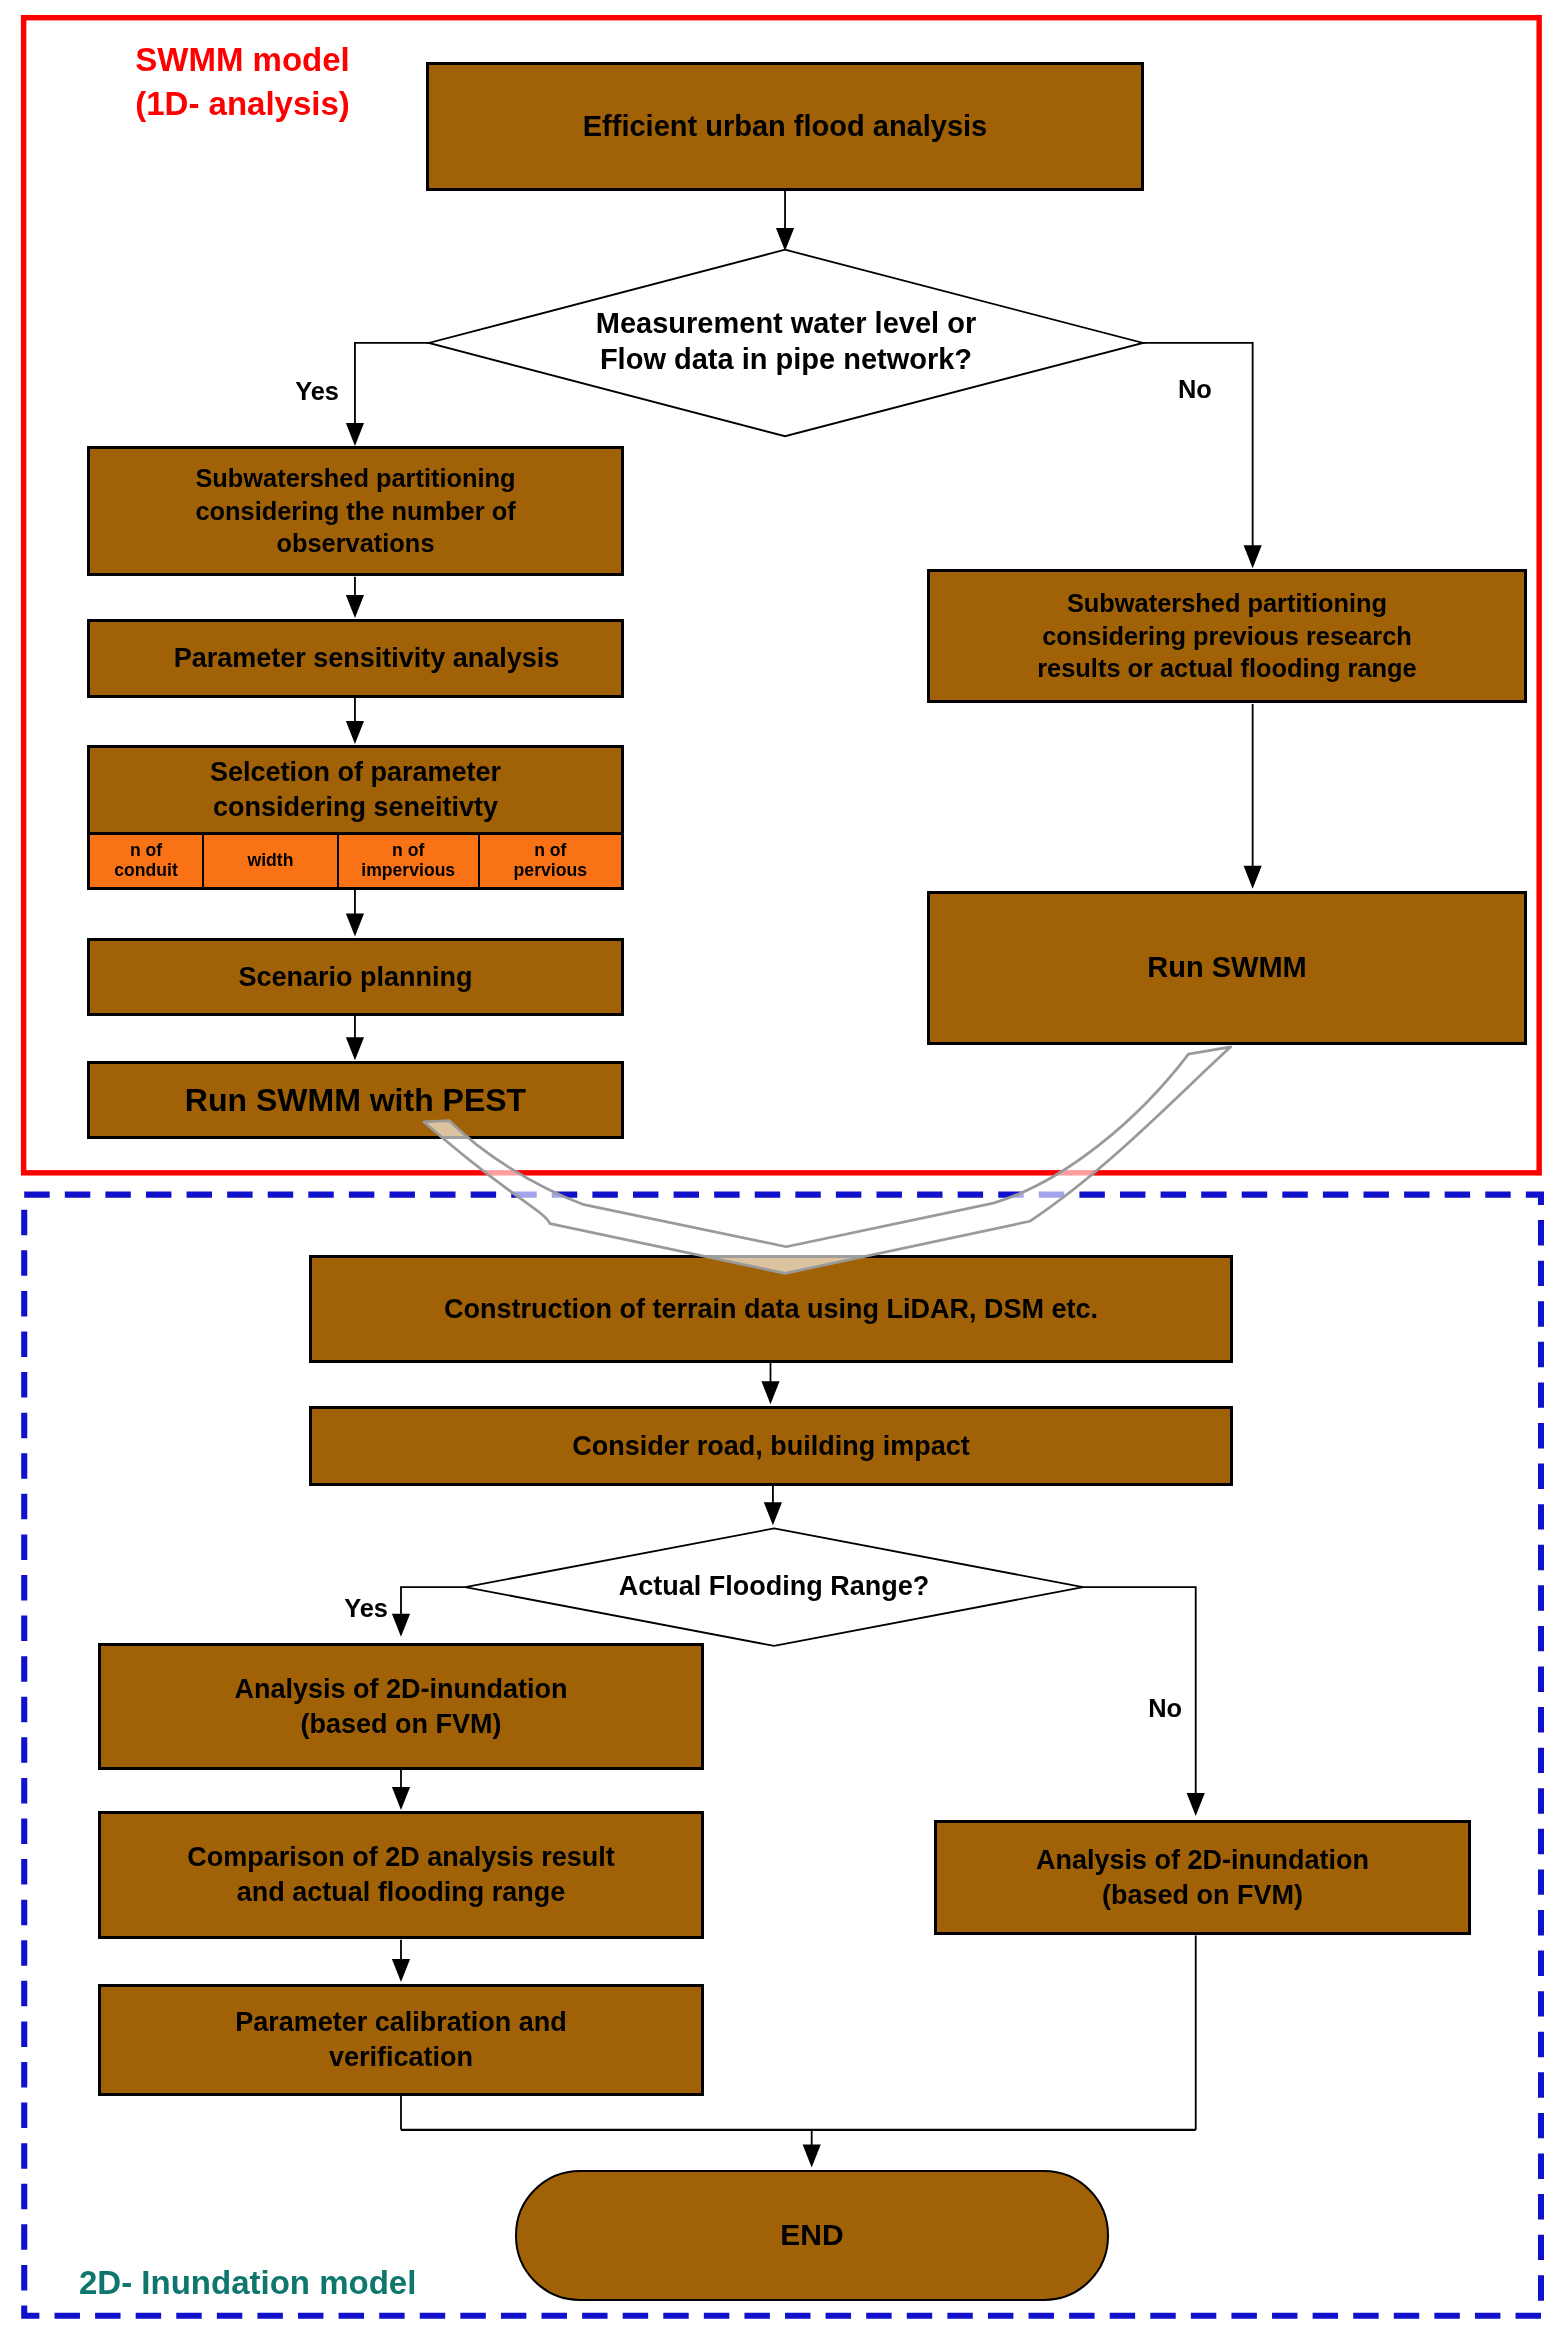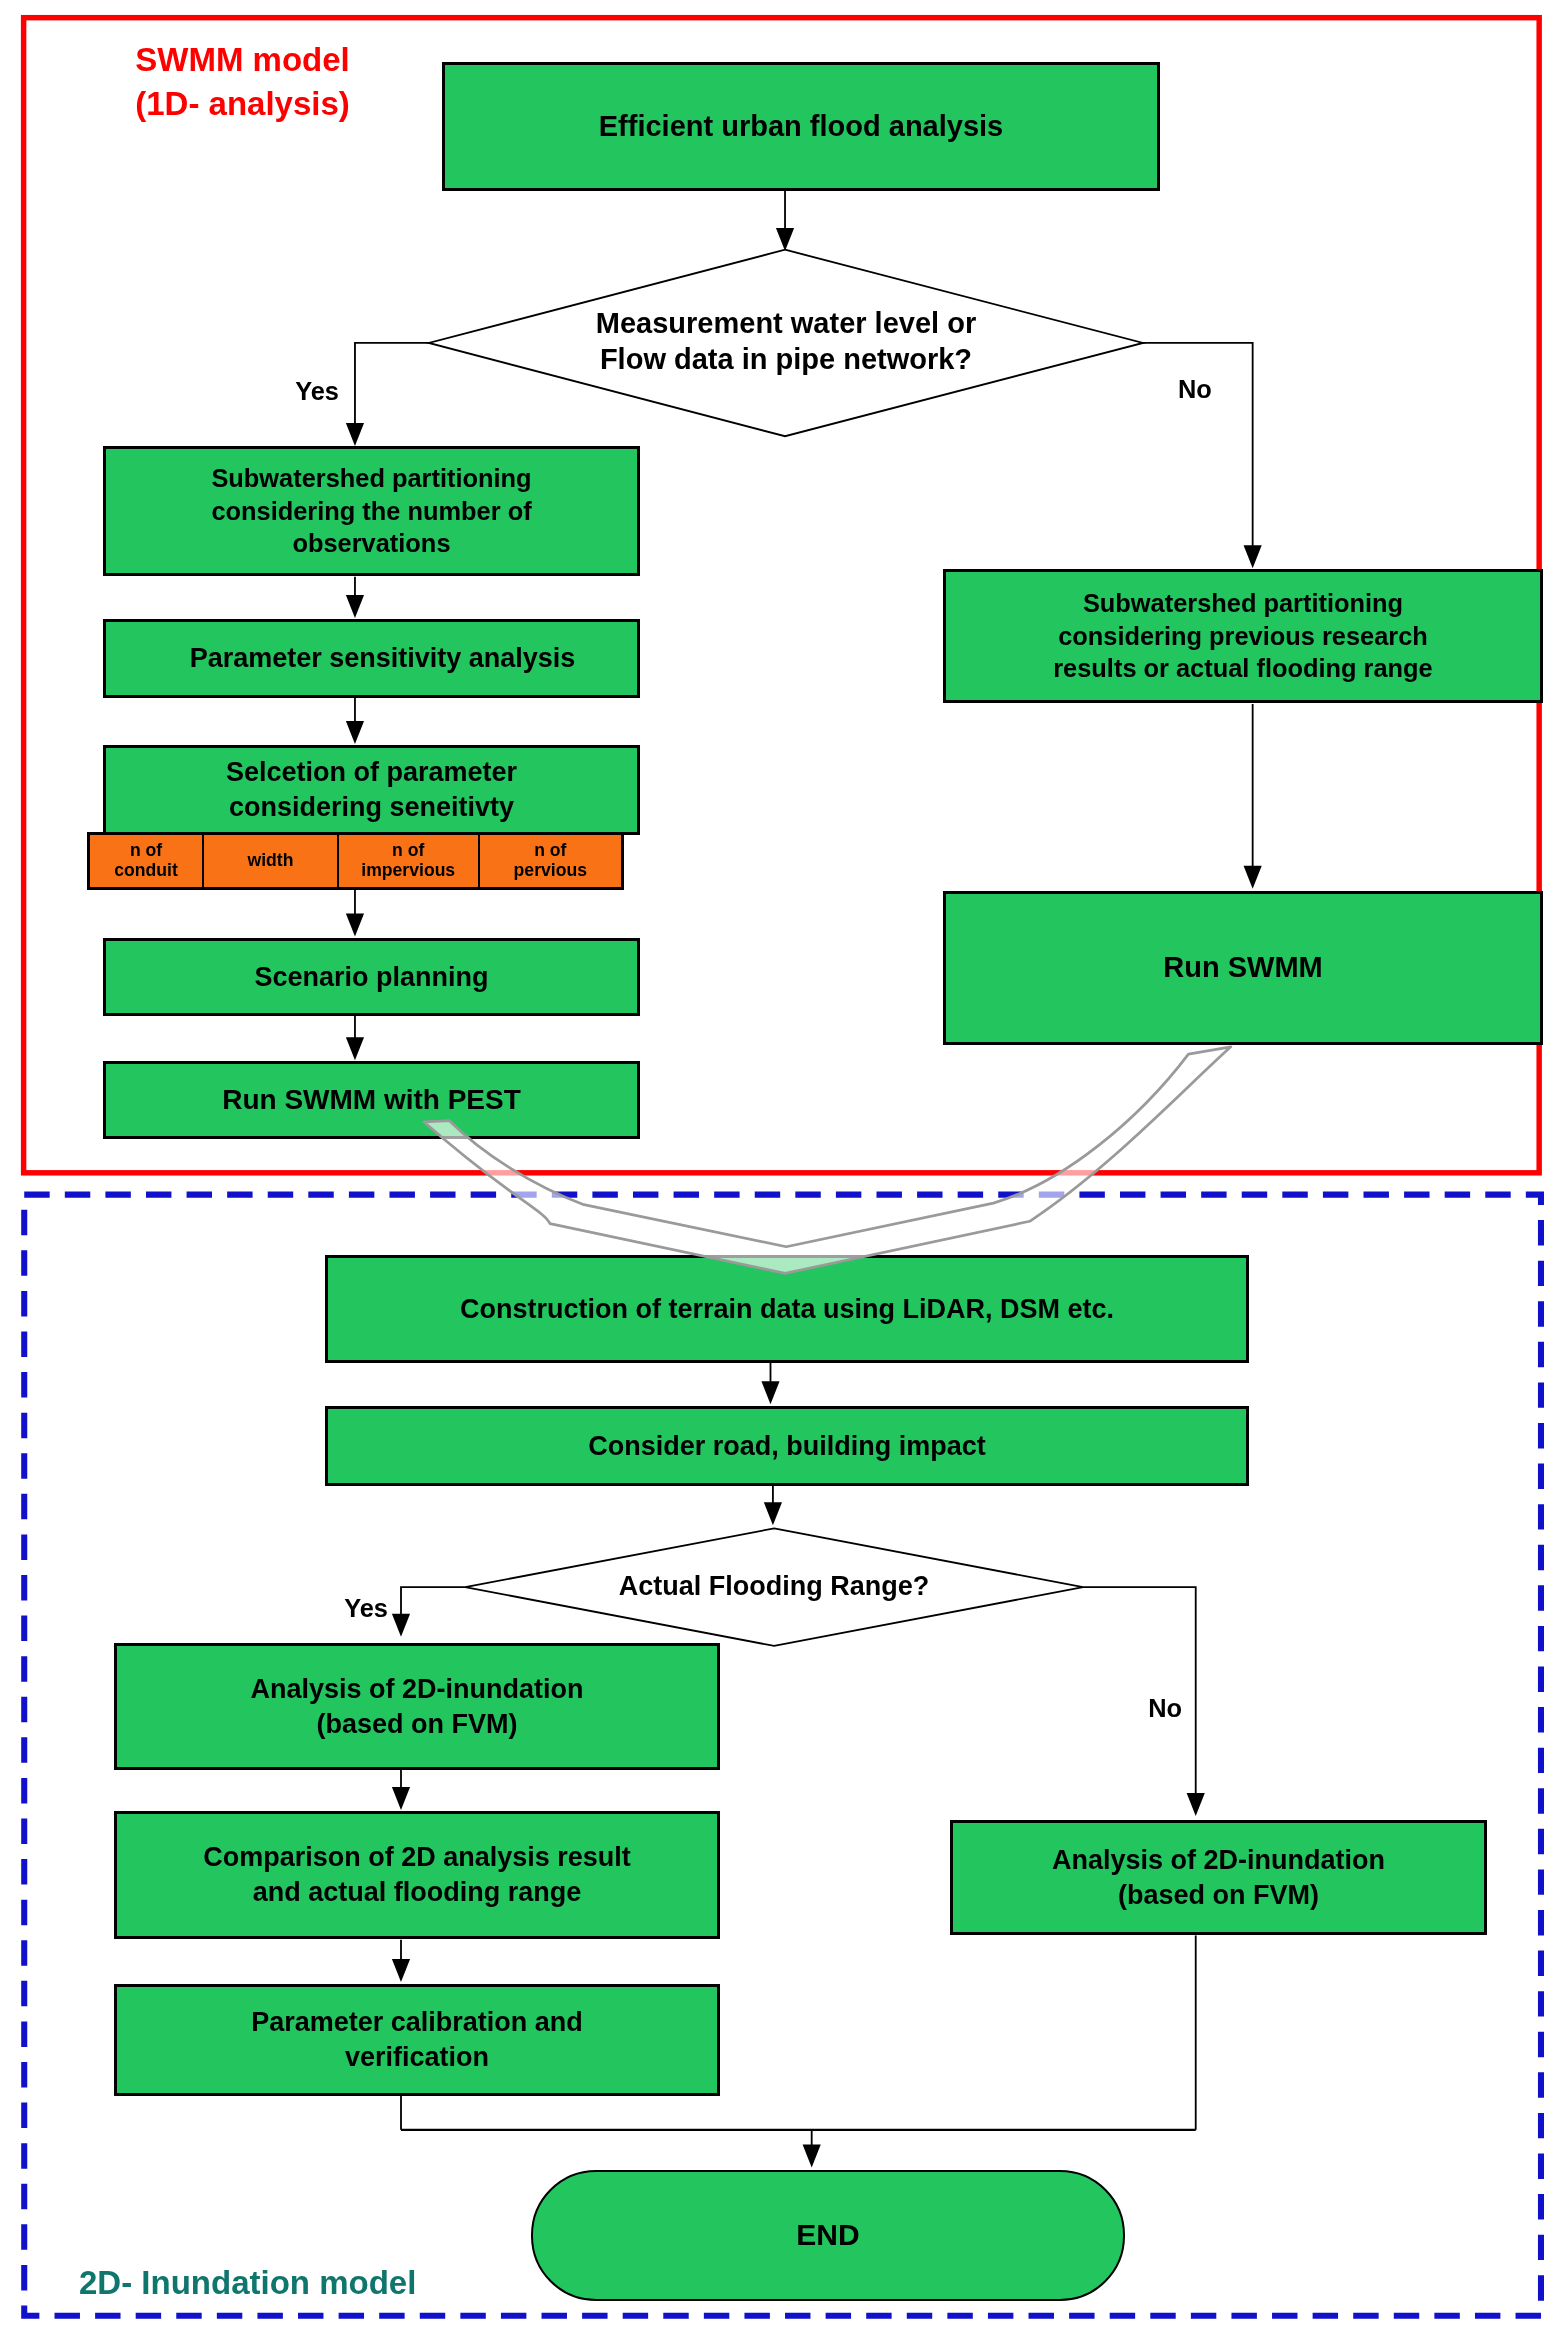--- a/index.html
+++ b/index.html
@@ -7,28 +7,27 @@
     position:relative;
     width:1564px;height:2342px;
     background:#ffffff;
     font-family:"Liberation Sans","DejaVu Sans",sans-serif;
     overflow:hidden;
   }
   .layer{position:absolute;left:0;top:0;width:1564px;height:2342px;}
   .node{
     position:absolute;
     box-sizing:border-box;
-    background:#22c55e;
+    background:#a16207;
     border:3px solid #000;
     display:flex;align-items:center;justify-content:center;
     text-align:center;
     font-weight:bold;color:#000;
     white-space:pre-line;
     line-height:1.28;
-    margin-left:16px;
   }
   .dtext{
     position:absolute;
     display:flex;align-items:center;justify-content:center;
     text-align:center;font-weight:bold;color:#000;
     white-space:pre-line;line-height:1.24;
     background:transparent;
   }
   .branchlabel{
     position:absolute;font-weight:bold;color:#000000;
@@ -48,21 +47,21 @@
   #b-sel{left:87px;top:745px;width:537px;height:90px;font-size:27px;}
   #cells{left:87px;top:832px;width:537px;height:58px;position:absolute;box-sizing:border-box;border:3px solid #000;background:#f97316;display:flex;}
   .cell{
     box-sizing:border-box;display:flex;align-items:center;justify-content:center;
     text-align:center;font-weight:bold;font-size:17.6px;line-height:1.12;
     white-space:pre-line;color:#000;
   }
   .cell + .cell{border-left:2.4px solid #000;}
   #cell-0{width:21.1%;} #cell-1{width:25.4%;} #cell-2{width:26.5%;} #cell-3{width:27%;}
   #b-scn{left:87px;top:938px;width:537px;height:78px;font-size:27px;}
-  #b-pest{left:87px;top:1061px;width:537px;height:78px;font-size:28px;}
+  #b-pest{left:87px;top:1061px;width:537px;height:78px;font-size:32px;}
   #rb-prev{left:927px;top:569px;width:600px;height:134px;font-size:25.4px;}
   #rb-run{left:927px;top:891px;width:600px;height:154px;font-size:29px;}
   
   #b-terrain{left:309px;top:1255px;width:924px;height:108px;border-width:3.6px;font-size:27px;}
   #b-road{left:309px;top:1406px;width:924px;height:80px;border-width:3.6px;font-size:27px;}
   #d2text{left:465px;top:1548px;width:618px;height:78px;font-size:27px;}
   #yes2{left:303px;top:1596px;width:85px;text-align:right;}
   #no2{left:1115px;top:1696px;width:67px;text-align:right;}
   #ba{left:98px;top:1643px;width:606px;height:127px;font-size:27px;}
   #bb{left:98px;top:1811px;width:606px;height:128px;font-size:27px;}

